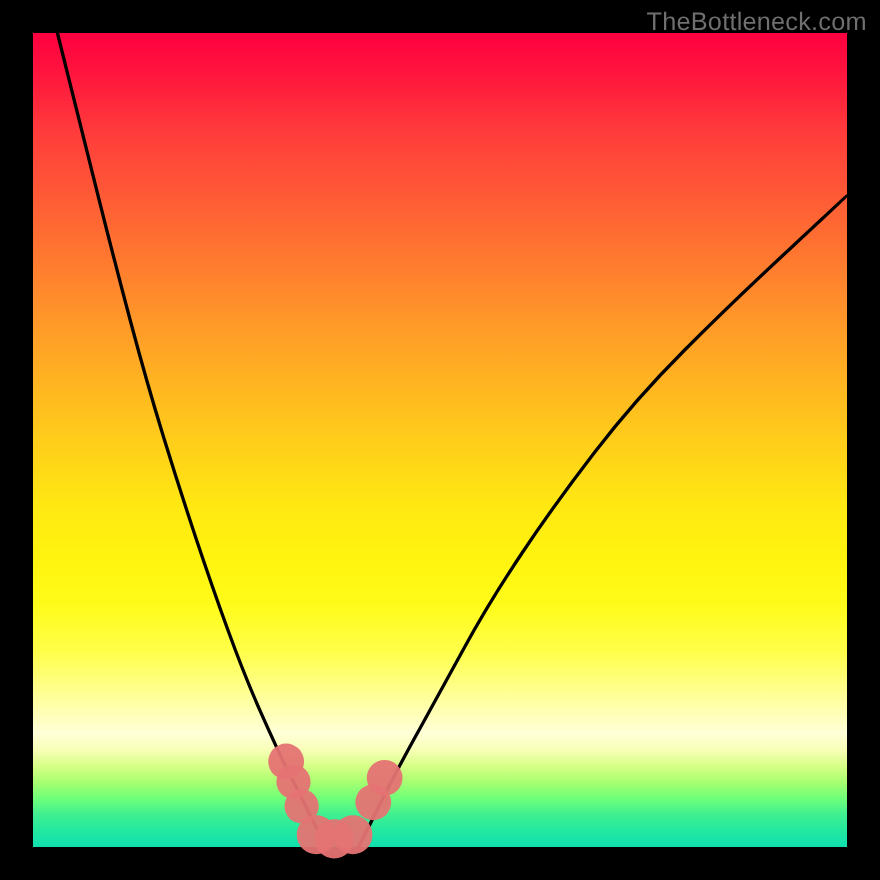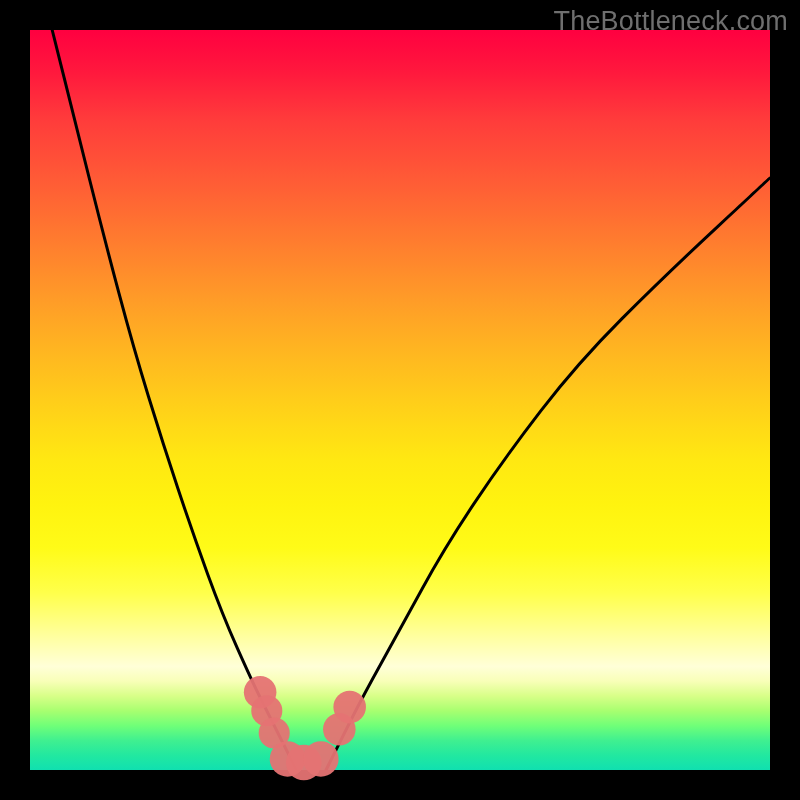--- a/index.html
+++ b/index.html
@@ -55,21 +55,21 @@
       #40f090 96%,
       #22e8a0 98%,
       #10e0b0 100%
     );
   }
   .watermark {
     position: absolute;
     top: 6px;
     right: 12px;
     color: #6f6f6f;
-    font-size: 27px;
+    font-size: 23px;
     font-weight: 500;
     letter-spacing: 0.2px;
     user-select: none;
   }
   svg.curves {
     position: absolute;
     left: 0;
     top: 0;
     width: 100%;
     height: 100%;

